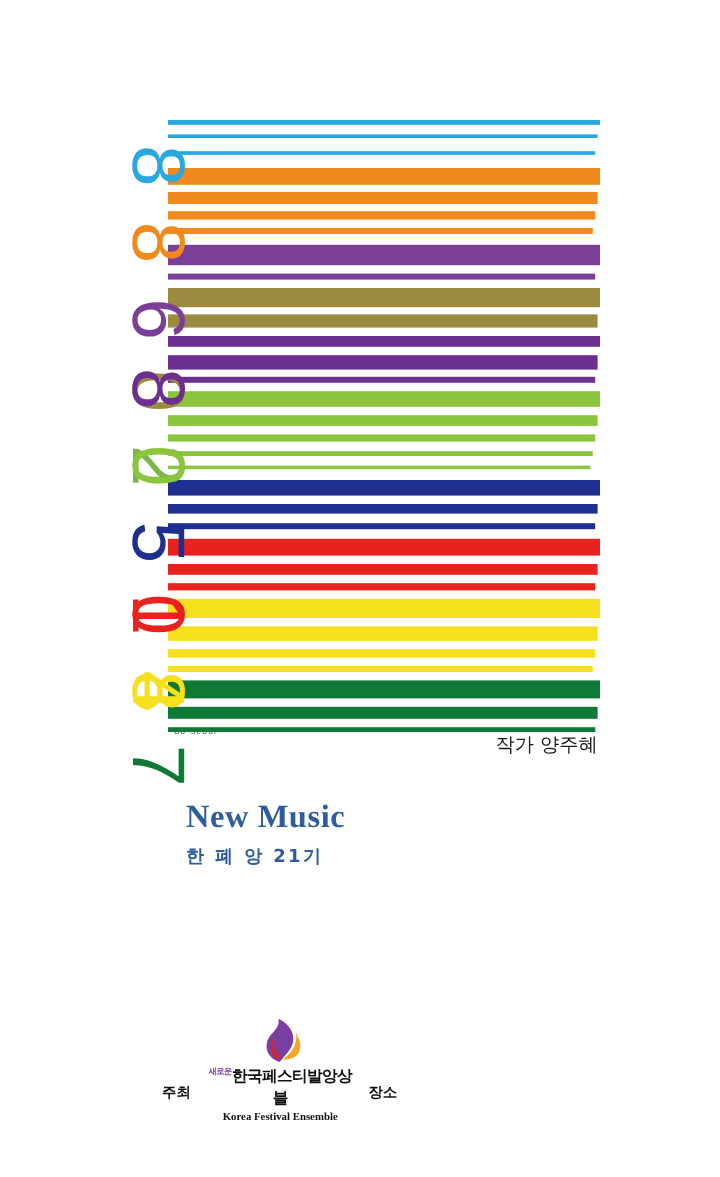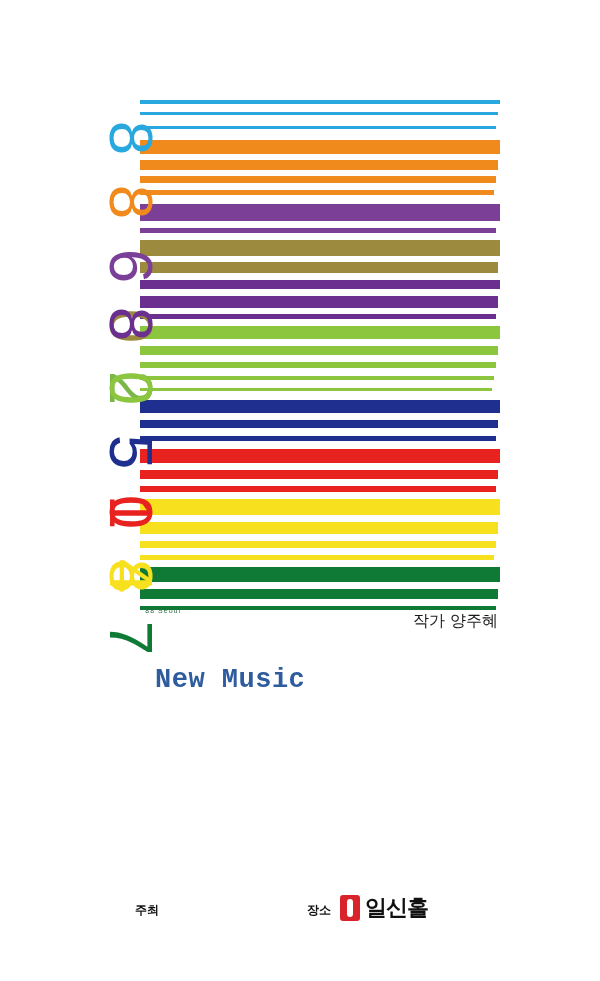--- a/index.html
+++ b/index.html
@@ -86,21 +86,21 @@
   }
 
   
   .title-block {
     position: absolute;
     left: 155px;
     top: 665px;
     width: 360px;
   }
   .main-title {
-    font-family: Liberation Mono, monospace;
+    font-family: Liberation Serif, serif;
     font-size: 27px;
     font-weight: 700;
     color: #2f5c9e;
     letter-spacing: 0.5px;
     margin: 0;
   }
   .sub-title {
     margin: 8px 0 0 0;
     font-family: "DejaVu Sans", sans-serif;
     font-size: 15px;
@@ -269,31 +269,41 @@
         <div class="digit" style="top: 484px; color: rgb(247, 225, 30);">4</div>
         <div class="digit" style="top: 546px; color: rgb(15, 122, 54);">7</div>
       </div>
 
     <div class="tiny-marks">'88  Seoul</div>
     <div class="credit">작가 양주혜</div>
   </div>
 
   <div class="title-block">
     <h1 class="main-title">New Music</h1>
+    <p class="sub-title">한 폐 앙  21기</p>
   </div>
 
   <div class="footer">
     <div class="footer-inner">
 
       <div class="host-label">주최</div>
 
+      <div class="kfe-logo">
+        <div class="kfe-mark">
+          <svg width="38" height="40" viewBox="0 0 38 40" aria-hidden="true">
+            <path d="M18 38 C6 34 4 22 12 14 C16 10 18 6 17 2 C26 6 31 14 29 22 C28 27 24 31 18 38 Z" fill="#7a3fa0"></path>
+            <path d="M20 36 C30 30 34 20 31 12 C34 18 37 24 34 30 C32 34 27 36 20 36 Z" fill="#f5a623"></path>
+            <path d="M16 36 C10 31 9 24 13 18 C12 24 14 30 19 34 Z" fill="#d8232a"></path>
+          </svg>
+        </div>
+        <div class="kfe-kr">
+          <span class="small">새로운</span><span>한국페스티발앙상블</span>
+        </div>
+        <div class="kfe-en">Korea Festival Ensemble</div>
+      </div>
 
       <div class="venue-label">장소</div>
 
-      <div class="venue-logo">
-        <div class="venue-mark"></div>
-        <div class="venue-name">일신홀</div>
-      </div>
 
     </div>
   </div>
 
 </div>
 
 </body></html>

